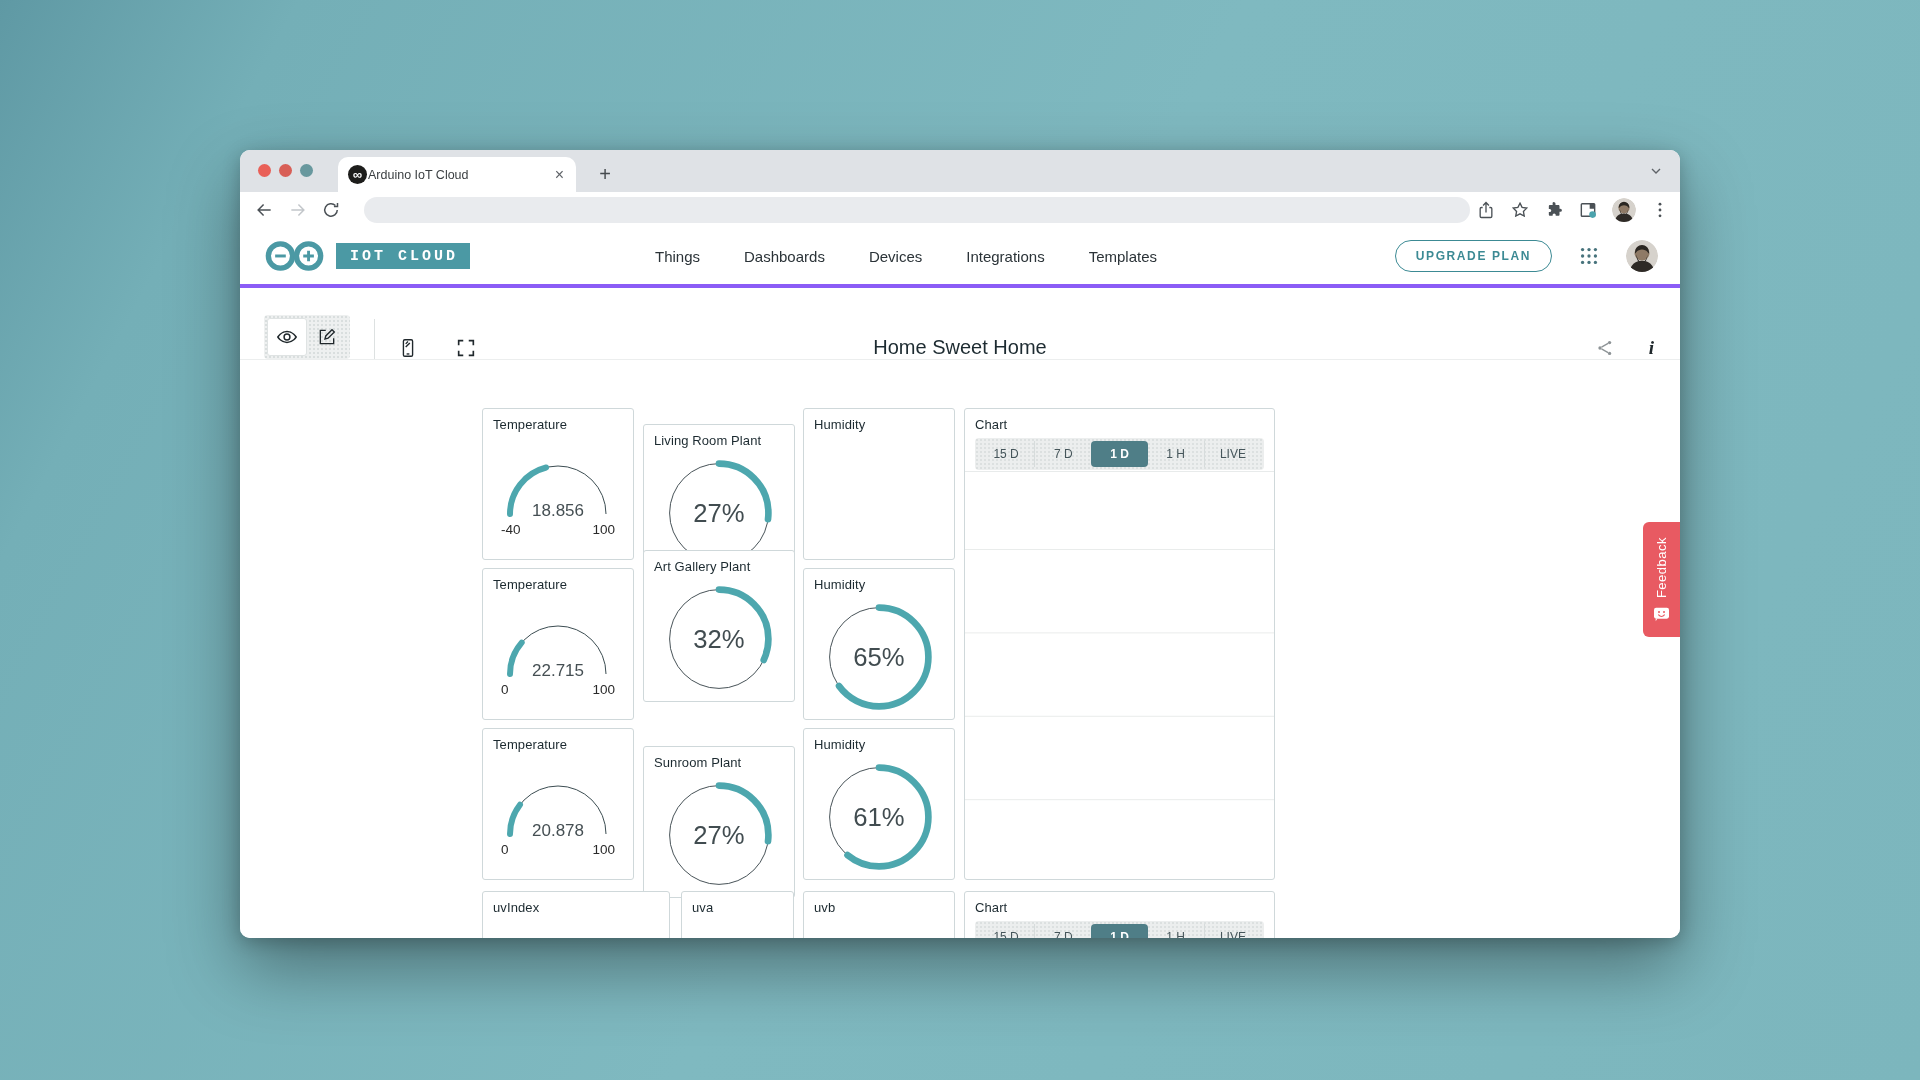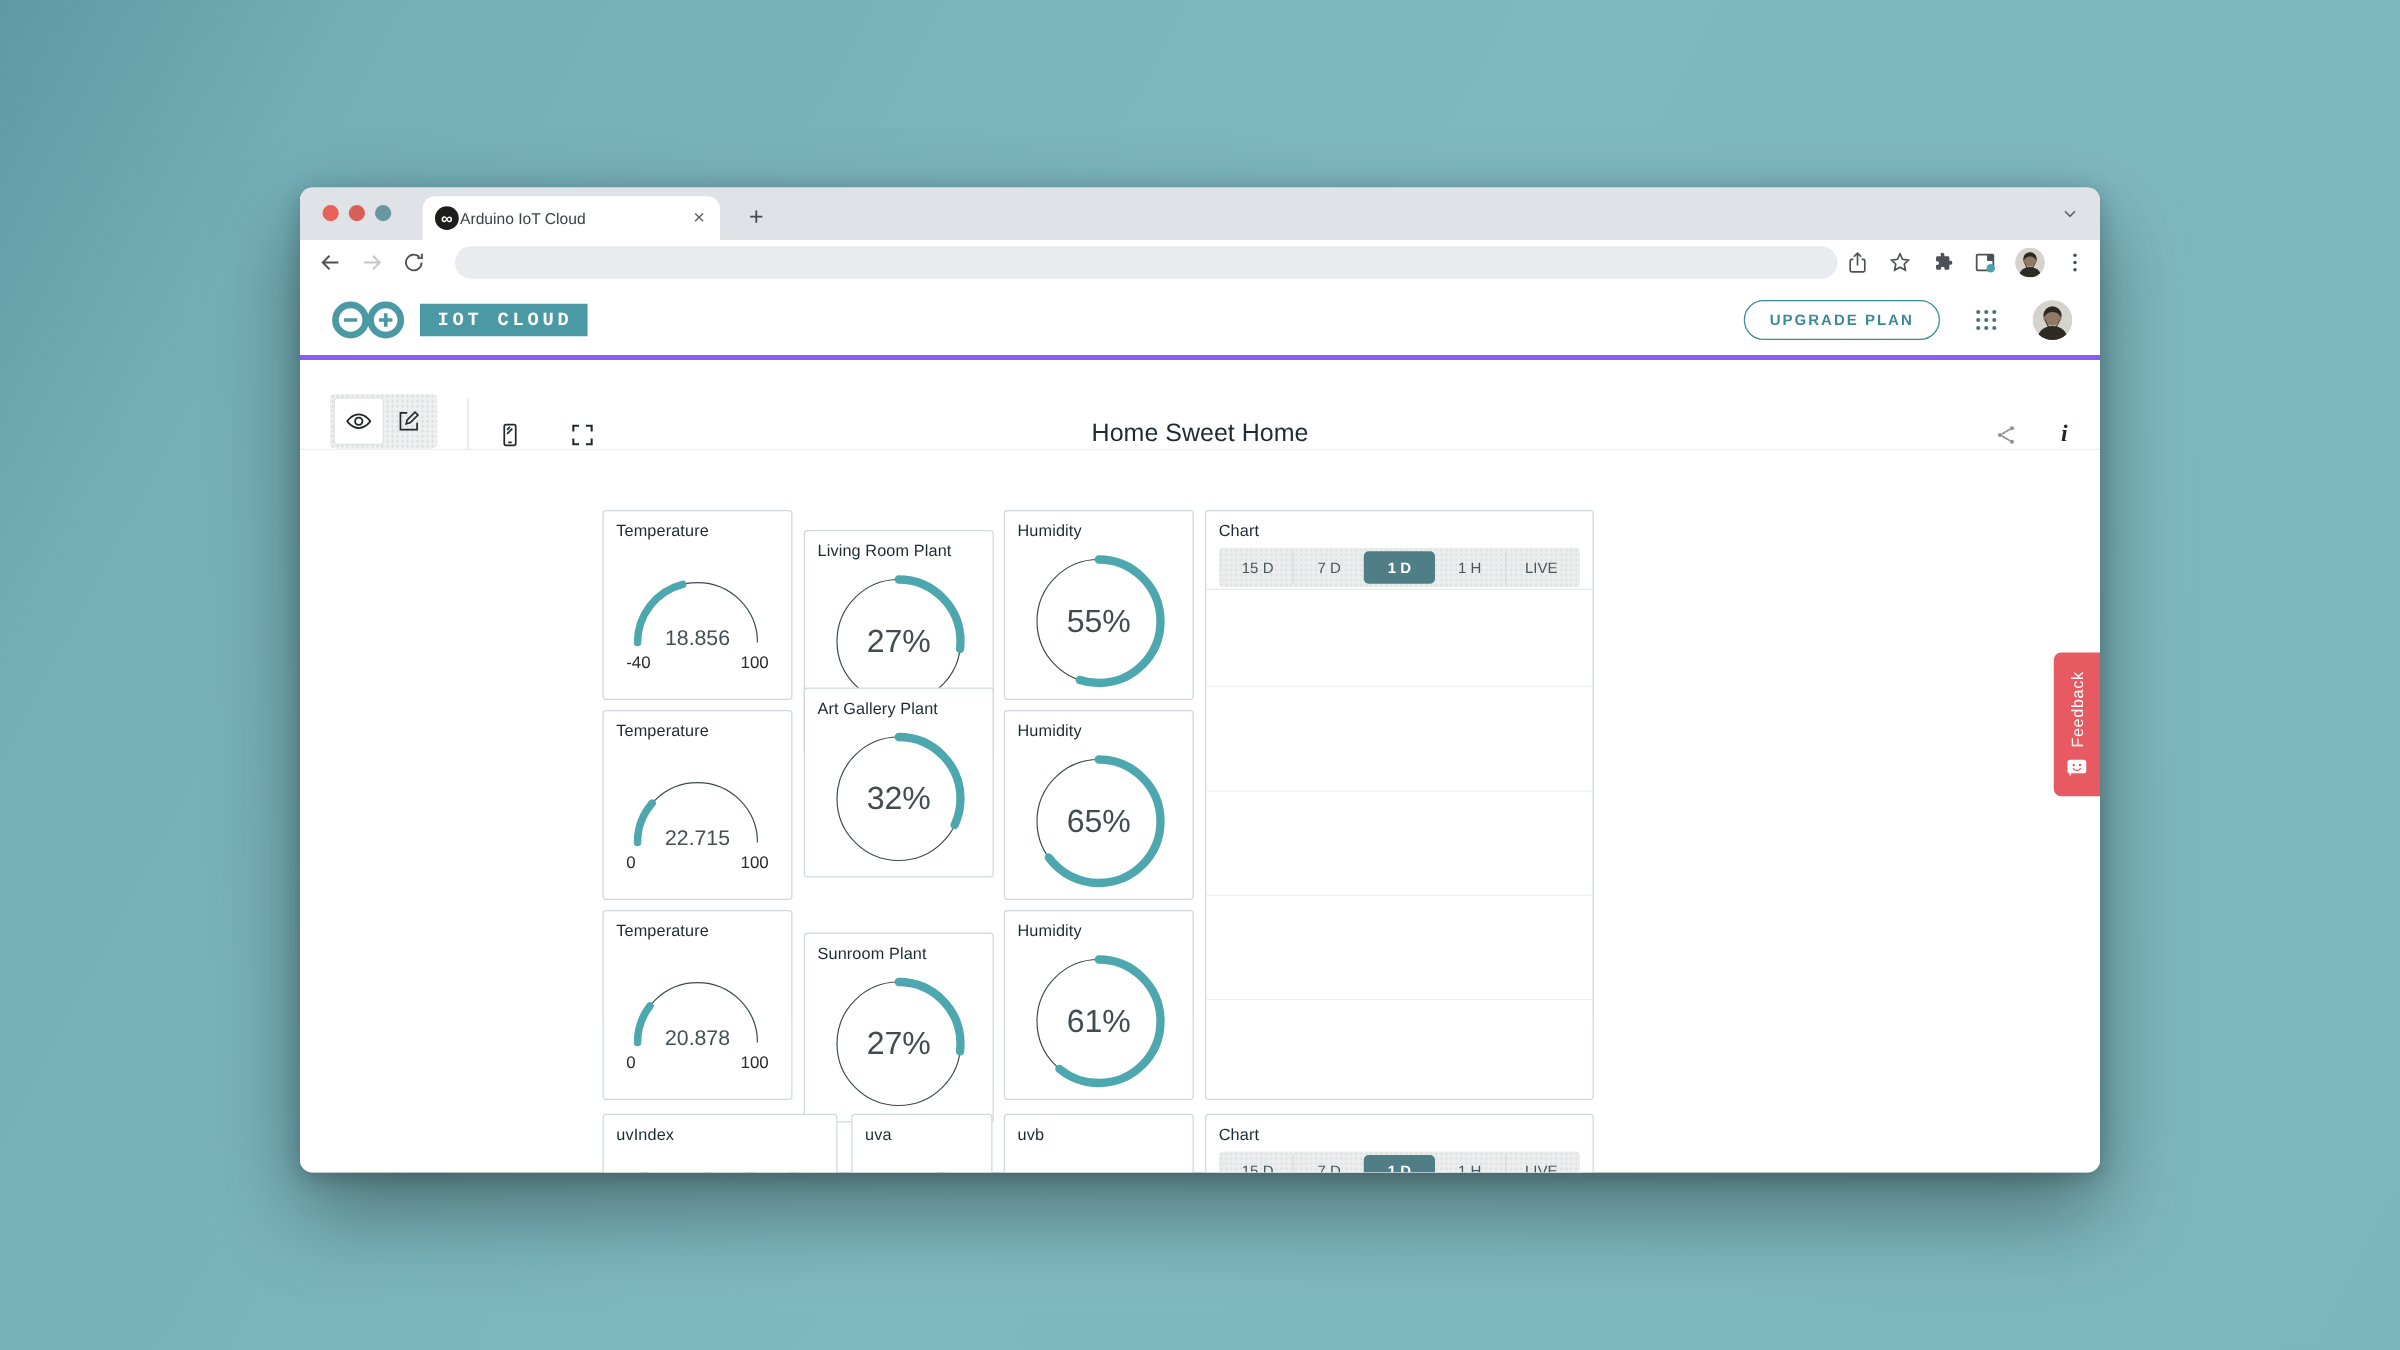--- a/index.html
+++ b/index.html
@@ -239,20 +239,27 @@
   <div class="appheader">
     <div class="brand">
       <svg width="62" height="34" viewBox="0 0 64 34" fill="none" stroke="#4b99a4">
         <circle cx="17" cy="17" r="12.5" stroke-width="5.5"></circle>
         <circle cx="46" cy="17" r="12.5" stroke-width="5.5"></circle>
         <path d="M11.5 17h11" stroke-width="3"></path>
         <path d="M40.5 17h11M46 11.5v11" stroke-width="3"></path>
       </svg>
       <div class="brand-badge">IOT CLOUD</div>
     </div>
+    <nav class="mainnav">
+      <span>Things</span>
+      <span>Dashboards</span>
+      <span>Devices</span>
+      <span>Integrations</span>
+      <span>Templates</span>
+    </nav>
     <div class="hdr-right">
       <button class="upgrade">UPGRADE PLAN</button>
       <div>
         <svg width="22" height="22" viewBox="0 0 24 24" fill="#47737c">
             <circle cx="5" cy="5" r="1.8"></circle>
             <circle cx="12" cy="5" r="1.8"></circle>
             <circle cx="19" cy="5" r="1.8"></circle>
             <circle cx="5" cy="12" r="1.8"></circle>
             <circle cx="12" cy="12" r="1.8"></circle>
             <circle cx="19" cy="12" r="1.8"></circle>
@@ -338,27 +345,20 @@
         <svg width="114" height="114" viewBox="0 0 120 120">
           <circle cx="60" cy="60" r="52" fill="none" stroke="#3e4a4f" stroke-width="1"></circle>
           <circle cx="60" cy="60" r="52" fill="none" stroke="#4da7ae" stroke-width="7" stroke-linecap="round" pathLength="100" transform="rotate(-90 60 60)" stroke-dasharray="27 100"></circle>
           <text x="60" y="69" text-anchor="middle" font-size="27" fill="#414c50">27%</text>
         </svg>
       </div>
     </div>
 
     <div class="card w-hum1">
       <h3>Humidity</h3>
-      <div class="ring-wrap">
-        <svg width="114" height="114" viewBox="0 0 120 120">
-          <circle cx="60" cy="60" r="52" fill="none" stroke="#3e4a4f" stroke-width="1"></circle>
-          <circle cx="60" cy="60" r="52" fill="none" stroke="#4da7ae" stroke-width="7" stroke-linecap="round" pathLength="100" transform="rotate(-90 60 60)" stroke-dasharray="55.00000000000001 100"></circle>
-          <text x="60" y="69" text-anchor="middle" font-size="27" fill="#414c50">55%</text>
-        </svg>
-      </div>
     </div>
 
     <div class="card w-chart1">
       <h3>Chart</h3>
       <div class="chips">
         <div class="chip">15 D</div>
         <div class="chip">7 D</div>
         <div class="chip sel">1 D</div>
         <div class="chip">1 H</div>
         <div class="chip">LIVE</div>

